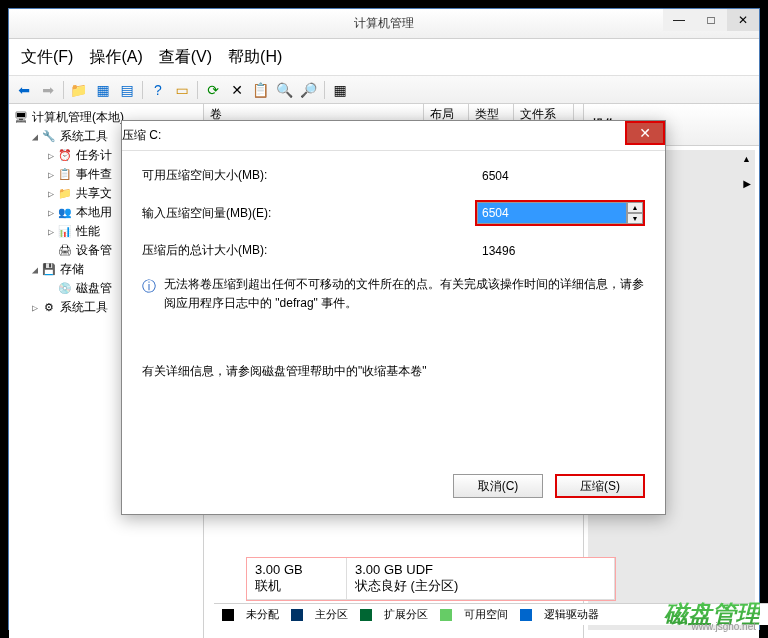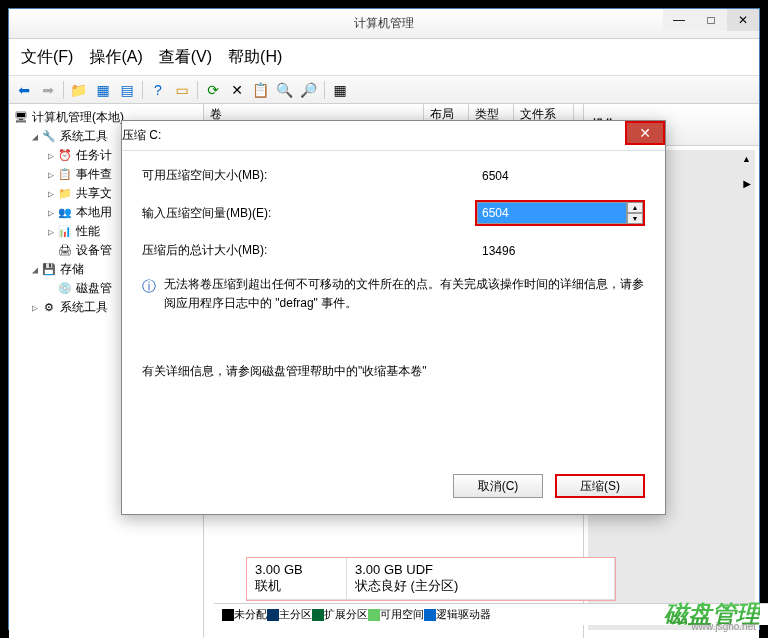--- a/index.html
+++ b/index.html
@@ -65,21 +65,21 @@
     .disk-bottom {
       position: absolute; left: 205px; bottom: 28px; width: 370px;
       border: 1px solid #fca5a5; background: #fff; font-size: 13px; margin-left: 32px;
     }
     .disk-row { display: flex; border-bottom: 1px solid #ddd; }
     .disk-cell { padding: 4px 8px; border-right: 1px solid #ddd; }
     
     .legend {
       position: absolute; left: 205px; bottom: 4px; width: 555px; height: 22px;
       background: #fff; border-top: 1px solid #d0d0d0;
-      display: flex; align-items: center; font-size: 11px; padding: 0 8px; gap: 0;
+      display: flex; align-items: center; font-size: 11px; padding: 0 8px; gap: 12px;
     }
     .legend-box { width: 12px; height: 12px; display: inline-block; }
     
     
     .dialog {
       position: absolute; left: 121px; top: 120px; width: 545px; height: 395px;
       background: #fff; border: 1px solid #888; box-shadow: 0 4px 16px rgba(0,0,0,0.3);
     }
     .dialog-titlebar {
       height: 30px; background: #fff; display: flex; align-items: center;

